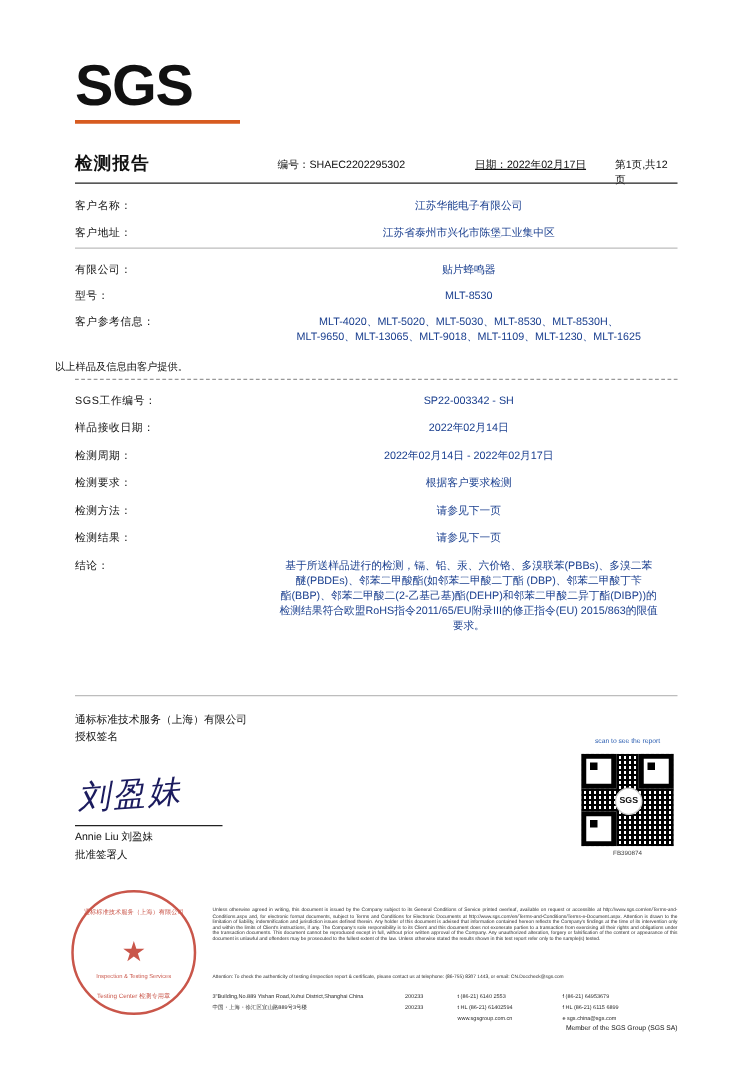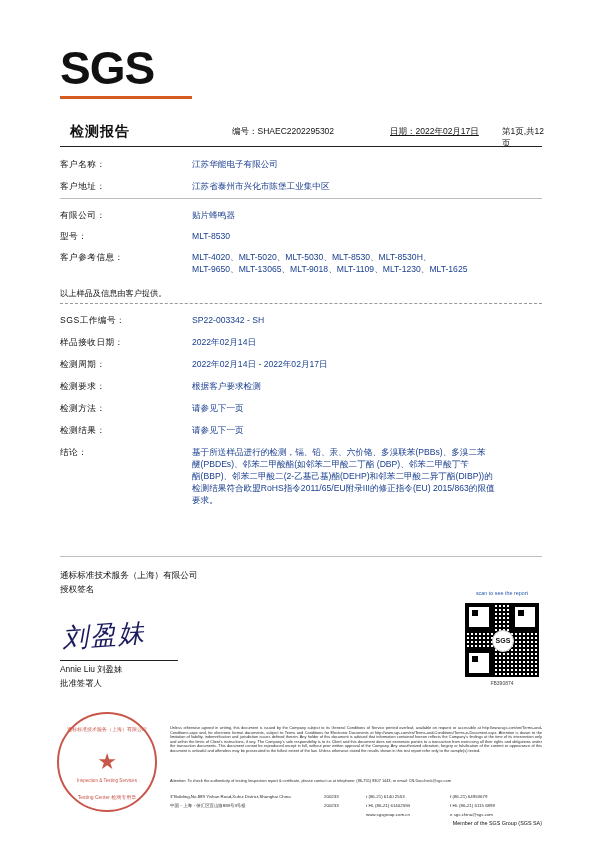--- a/index.html
+++ b/index.html
@@ -42,21 +42,20 @@
     height: 3px;
     background: #d75b20;
   }
   
   .title-row {
     position: absolute;
     left: 60px;
     top: 122px;
     width: 482px;
     height: 20px;
-    margin-left: 10px;
   }
   .doc-title {
     font-size: 14px;
     font-weight: bold;
     color: #111;
     letter-spacing: 1px;
   }
   .meta {
     position: absolute;
     font-size: 8.5px;
@@ -100,32 +99,33 @@
   }
   .field .lbl {
     position: absolute;
     left: 0;
     top: 0;
     width: 130px;
     letter-spacing: .5px;
   }
   .field .val {
     position: absolute;
-    left: 132px;
+    left: 148px;
     top: 0;
     width: 334px;
+    text-align: center;
   }
   .field .val.blue {
     color: #1a3f8f;
   }
   .val-line { display: block; }
 
   .note {
     position: absolute;
-    left: 60px;
+    left: 44px;
     font-size: 8.2px;
     color: #111;
     font-family: Liberation Mono, monospace;
   }
 
   
   .sign-company {
     position: absolute;
     left: 60px;
     font-size: 8.6px;

